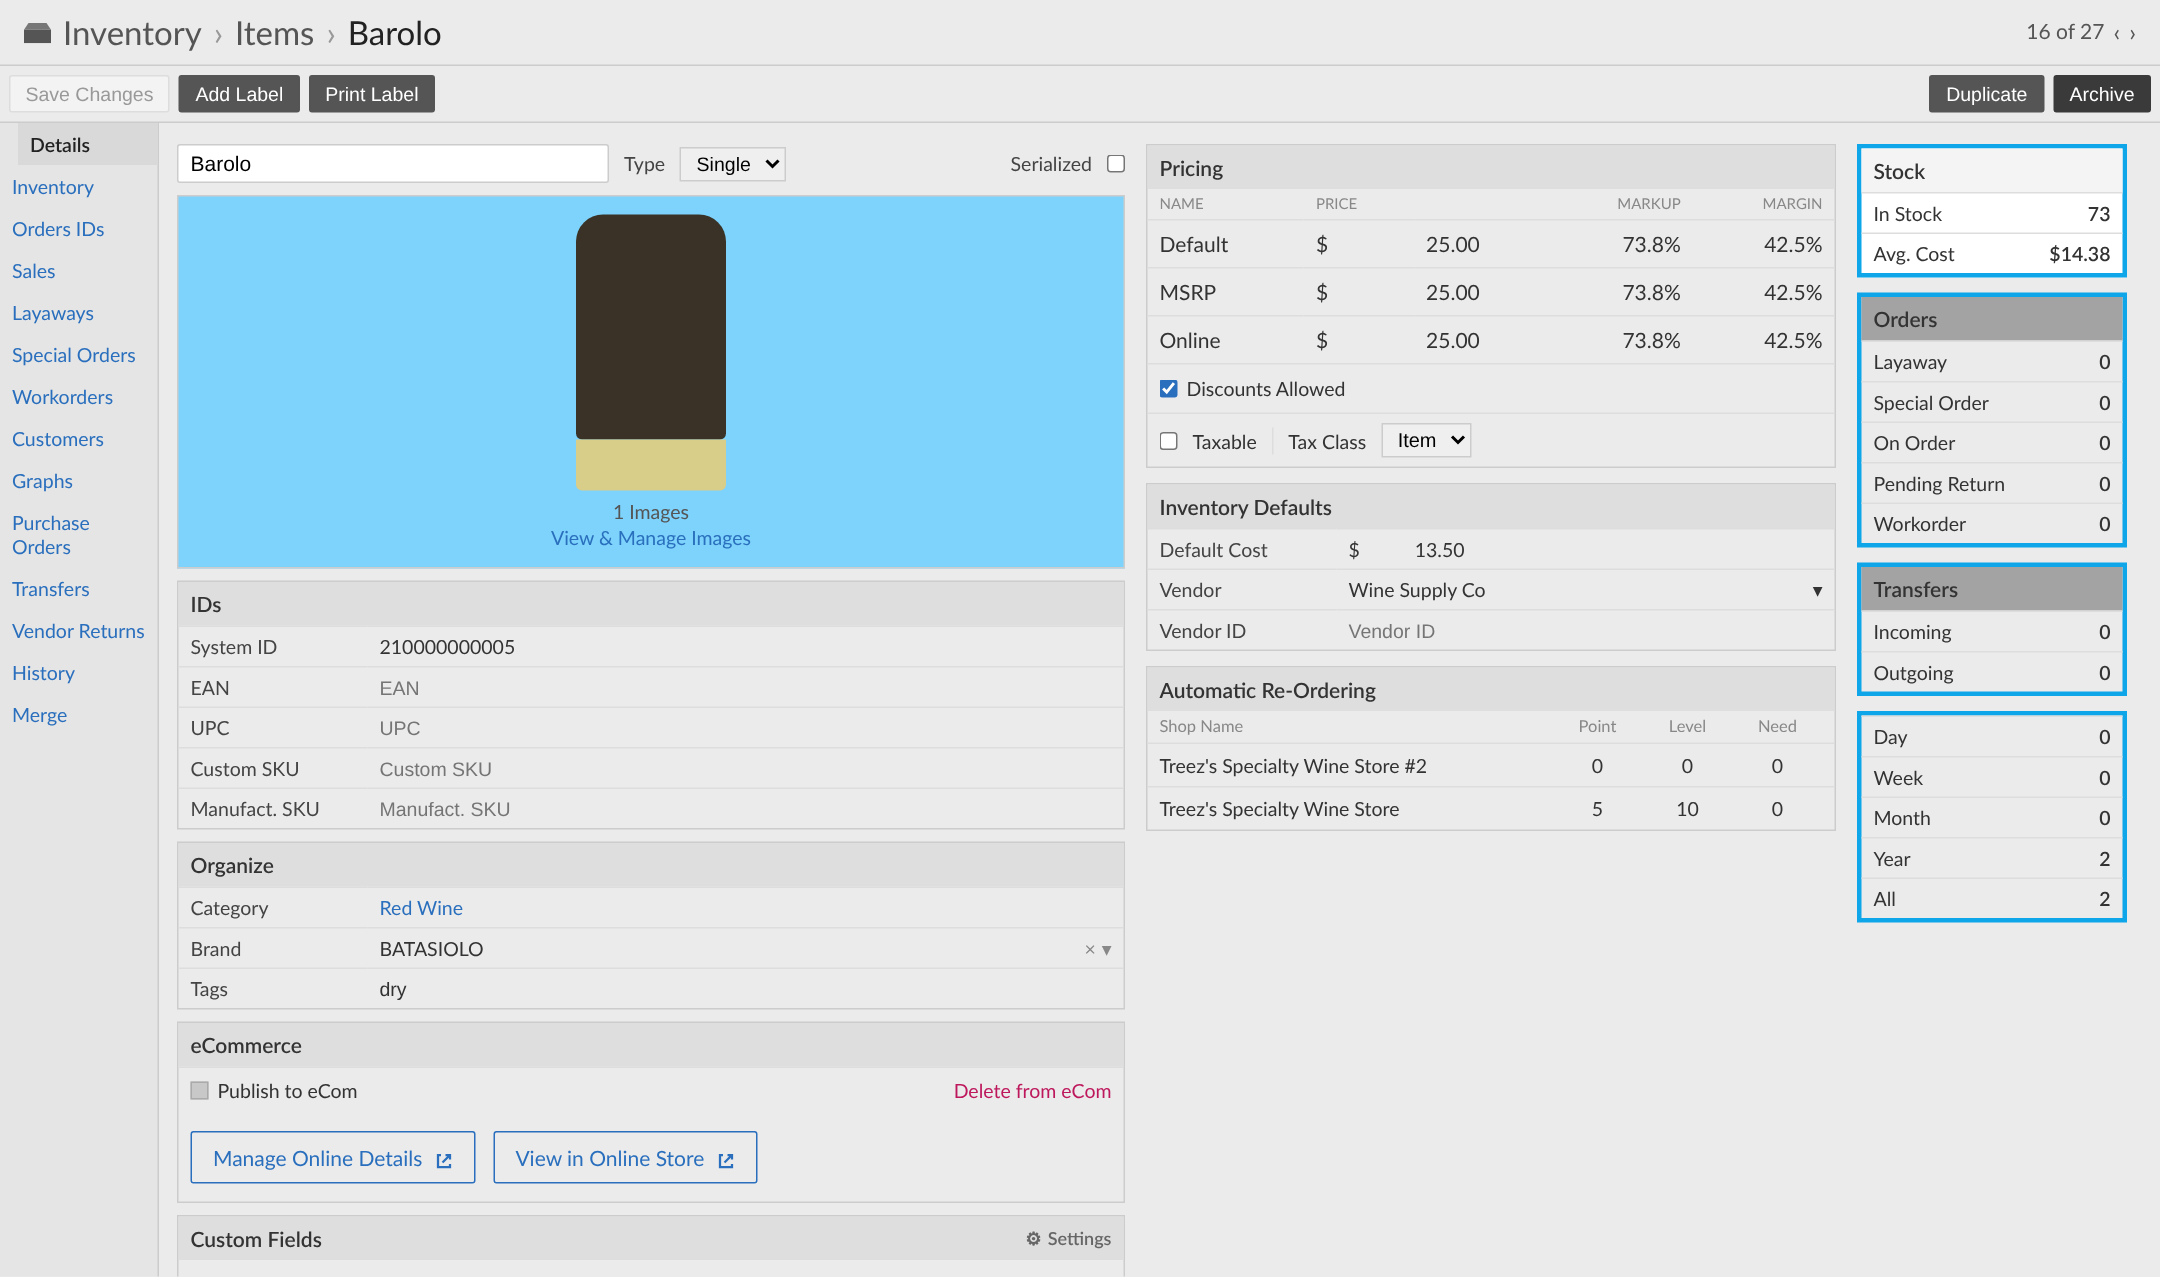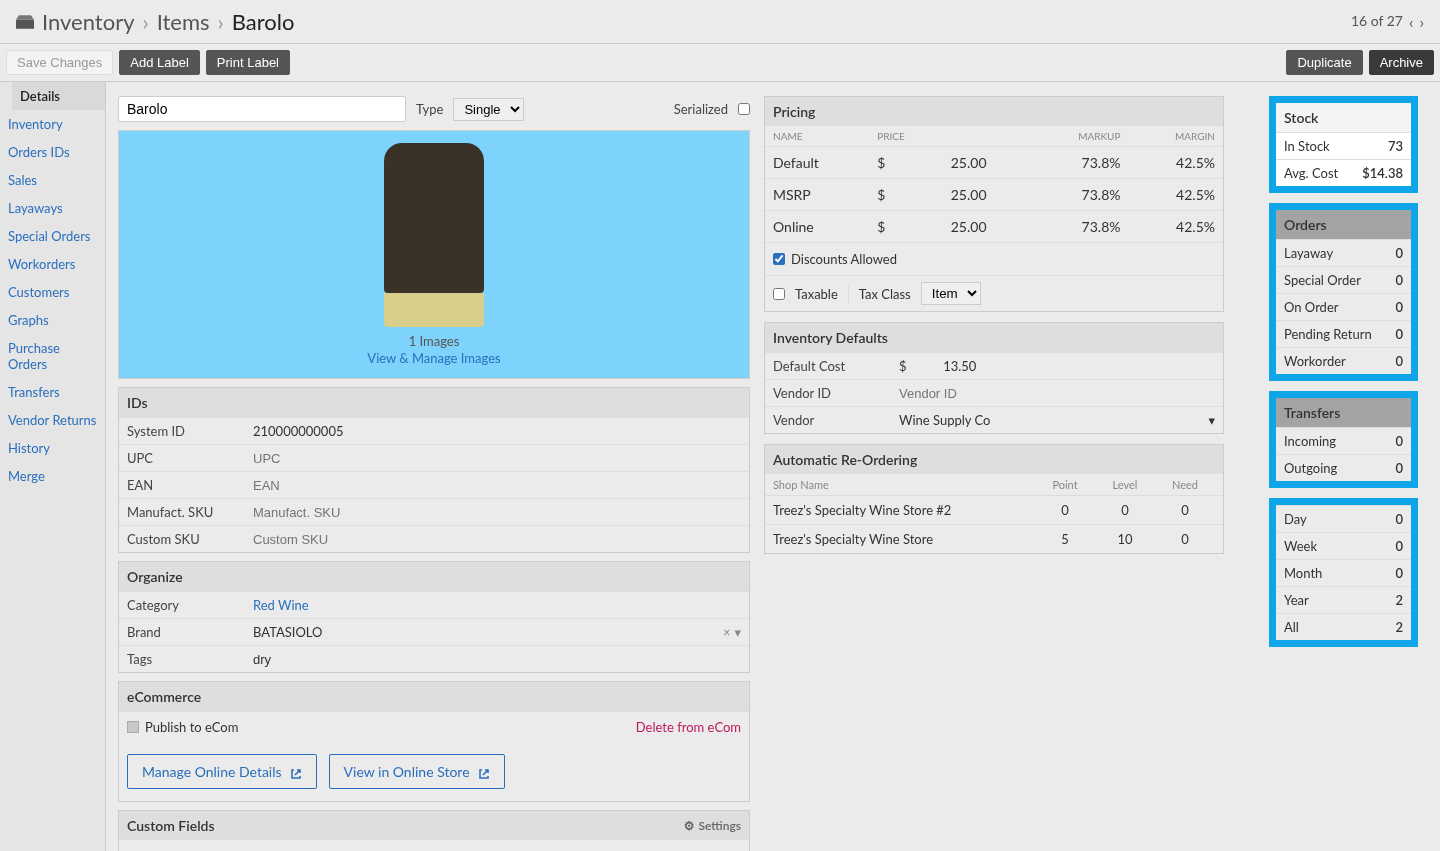--- a/index.html
+++ b/index.html
@@ -66,21 +66,21 @@
 .pricing-table td.r { text-align:right;}
 .checkrow { padding:8px; border-top:1px solid #ddd; display:flex; align-items:center; gap:6px; font-size:13px;}
 .mini-check { width:12px; height:12px; accent-color:#2a6fbd;}
 .taxable-row { border-top:1px solid #ddd; padding:6px 8px; display:flex; gap:10px; align-items:center; font-size:13px;}
 .taxable-row select { padding:2px 6px; border:1px solid #ccc;}
 .vendor-sel { display:flex; justify-content:space-between; width:100%;}
 .reorder-head { display:flex; padding:4px 8px; font-size:11px; color:#888;}
 .reorder-head .c1{flex:1;} .reorder-head .c2{width:60px;text-align:center;} .reorder-head .c3{width:60px;text-align:center;} .reorder-head .c4{width:60px;text-align:center;}
 .reorder-row { display:flex; padding:6px 8px; border-top:1px solid #ddd; font-size:13px;}
 .reorder-row .c1{flex:1;} .reorder-row .c2{width:60px;text-align:center;} .reorder-row .c3{width:60px;text-align:center;} .reorder-row .c4{width:60px;text-align:center;}
-.rpanel { border:7px solid #0ea5e9;margin-left:31px; }
+.rpanel { border:3px solid #0ea5e9; }
 .rpanel .rh { background:#a3a3a3; padding:6px 8px; font-weight:600; font-size:14px;}
 .rpanel .rrow { display:flex; justify-content:space-between; padding:5px 8px; border-top:1px solid #ddd; font-size:13px;}
 .rpanel .rrow .val { font-weight:600;}
 .stock { background:#fff; }
 .stock .rh { background:#f4f4f4;}
 input[type=checkbox]{ width:12px; height:12px;}
 </style>
 </head>
 <body>
 
@@ -157,34 +157,34 @@
 
       <div class="panel">
         <div class="ph">IDs</div>
         <table class="kv">
           <tbody>
               <tr>
                 <td>System ID</td>
               <td>210000000005</td>
               </tr>
           <tr>
+                <td>EAN</td>
+              <td><input placeholder="EAN" style=""></td>
+              </tr>
+          <tr>
                 <td>UPC</td>
               <td><input placeholder="UPC" style=""></td>
               </tr>
           <tr>
-                <td>EAN</td>
-              <td><input placeholder="EAN" style=""></td>
+                <td>Custom SKU</td>
+              <td><input placeholder="Custom SKU" style=""></td>
               </tr>
           <tr>
                 <td>Manufact. SKU</td>
               <td><input placeholder="Manufact. SKU" style=""></td>
-              </tr>
-          <tr>
-                <td>Custom SKU</td>
-              <td><input placeholder="Custom SKU" style=""></td>
               </tr>
         </tbody>
           </table>
       </div>
 
       <div class="panel">
         <div class="ph">Organize</div>
         <table class="kv">
           <tbody>
               <tr>
@@ -302,32 +302,32 @@
       <div class="panel">
         <div class="ph">Inventory Defaults</div>
         <table class="kv invdef">
           <tbody>
               <tr>
                 <td>Default Cost</td>
               <td><span>$</span>&nbsp;&nbsp;&nbsp;&nbsp;&nbsp;&nbsp;&nbsp;&nbsp;&nbsp;&nbsp;
                   <span>13.50</span></td>
               </tr>
           <tr>
-                <td>Vendor ID</td>
-              <td><input placeholder="Vendor ID" style=""></td>
-              </tr>
-          <tr>
                 <td>Vendor</td>
               <td>
                   <div class="vendor-sel">
                 <span>Wine Supply Co</span>
                 <span class="caret">▾</span>
                   </div>
                 </td>
               </tr>
+          <tr>
+                <td>Vendor ID</td>
+              <td><input placeholder="Vendor ID" style=""></td>
+              </tr>
         </tbody>
           </table>
       </div>
 
       <div class="panel">
         <div class="ph">Automatic Re-Ordering</div>
         <div class="reorder-head">
           <div class="c1">Shop Name</div>
           <div class="c2">Point</div>
           <div class="c3">Level</div>

